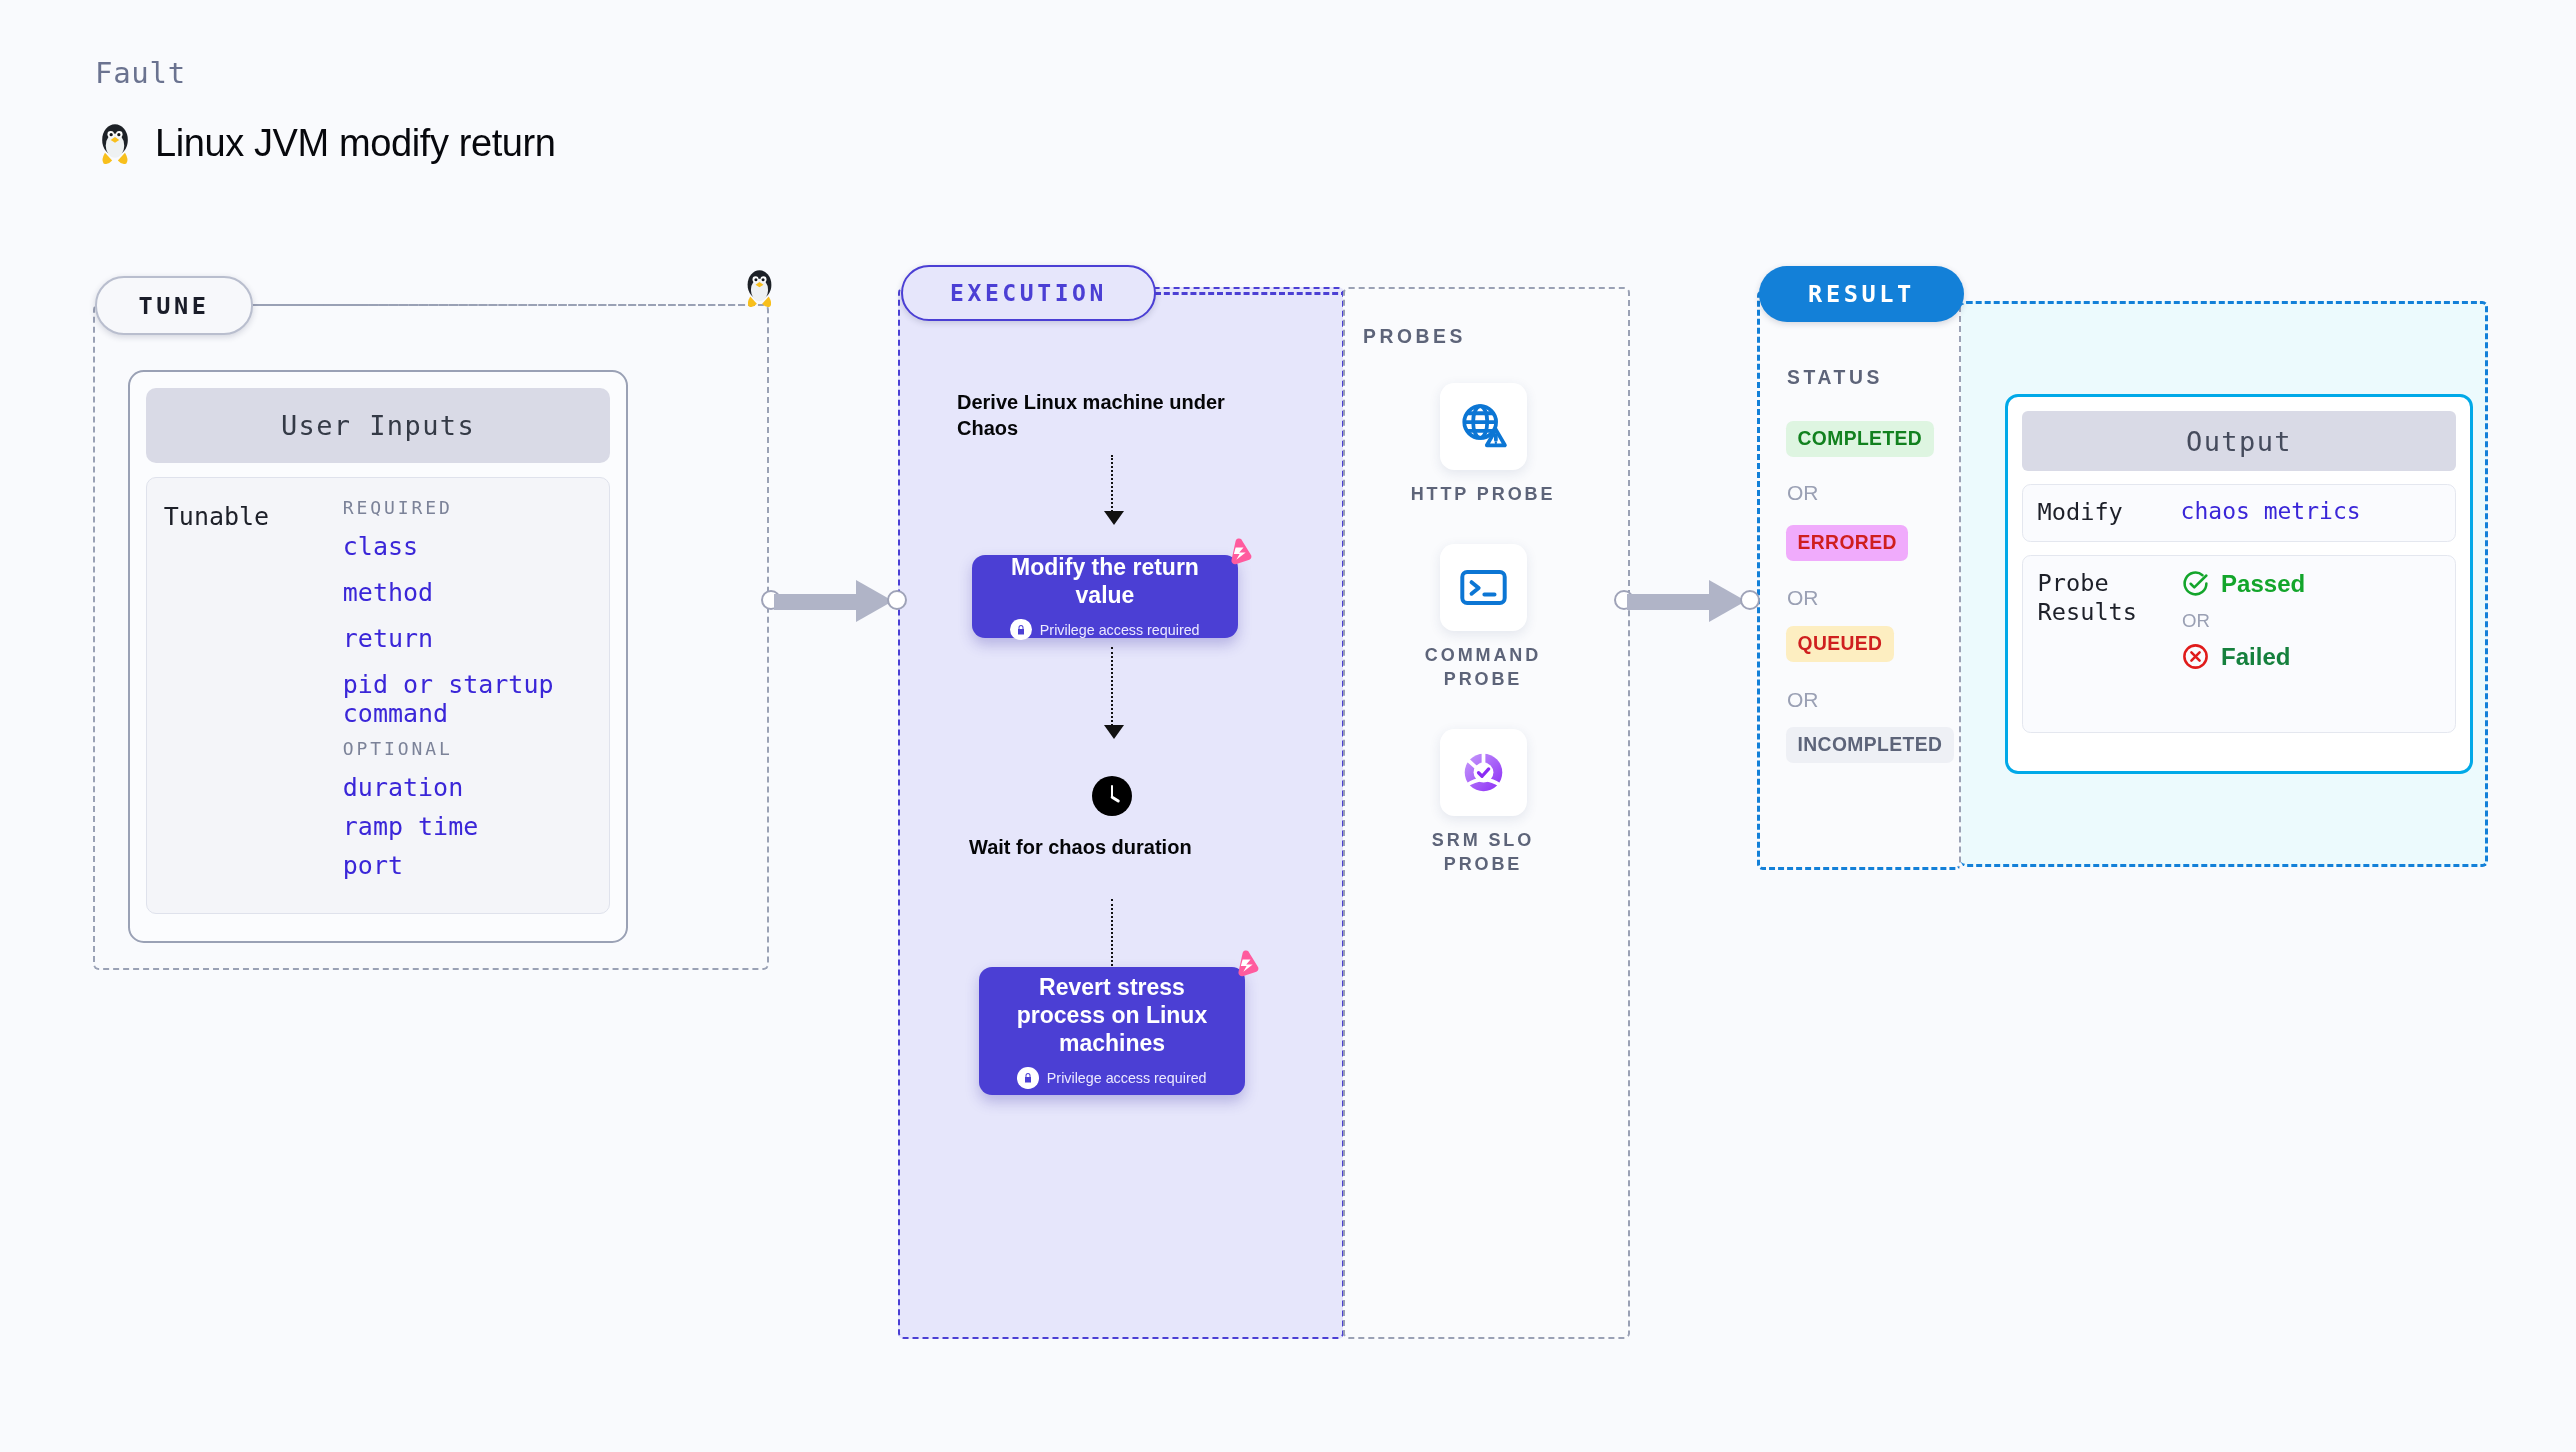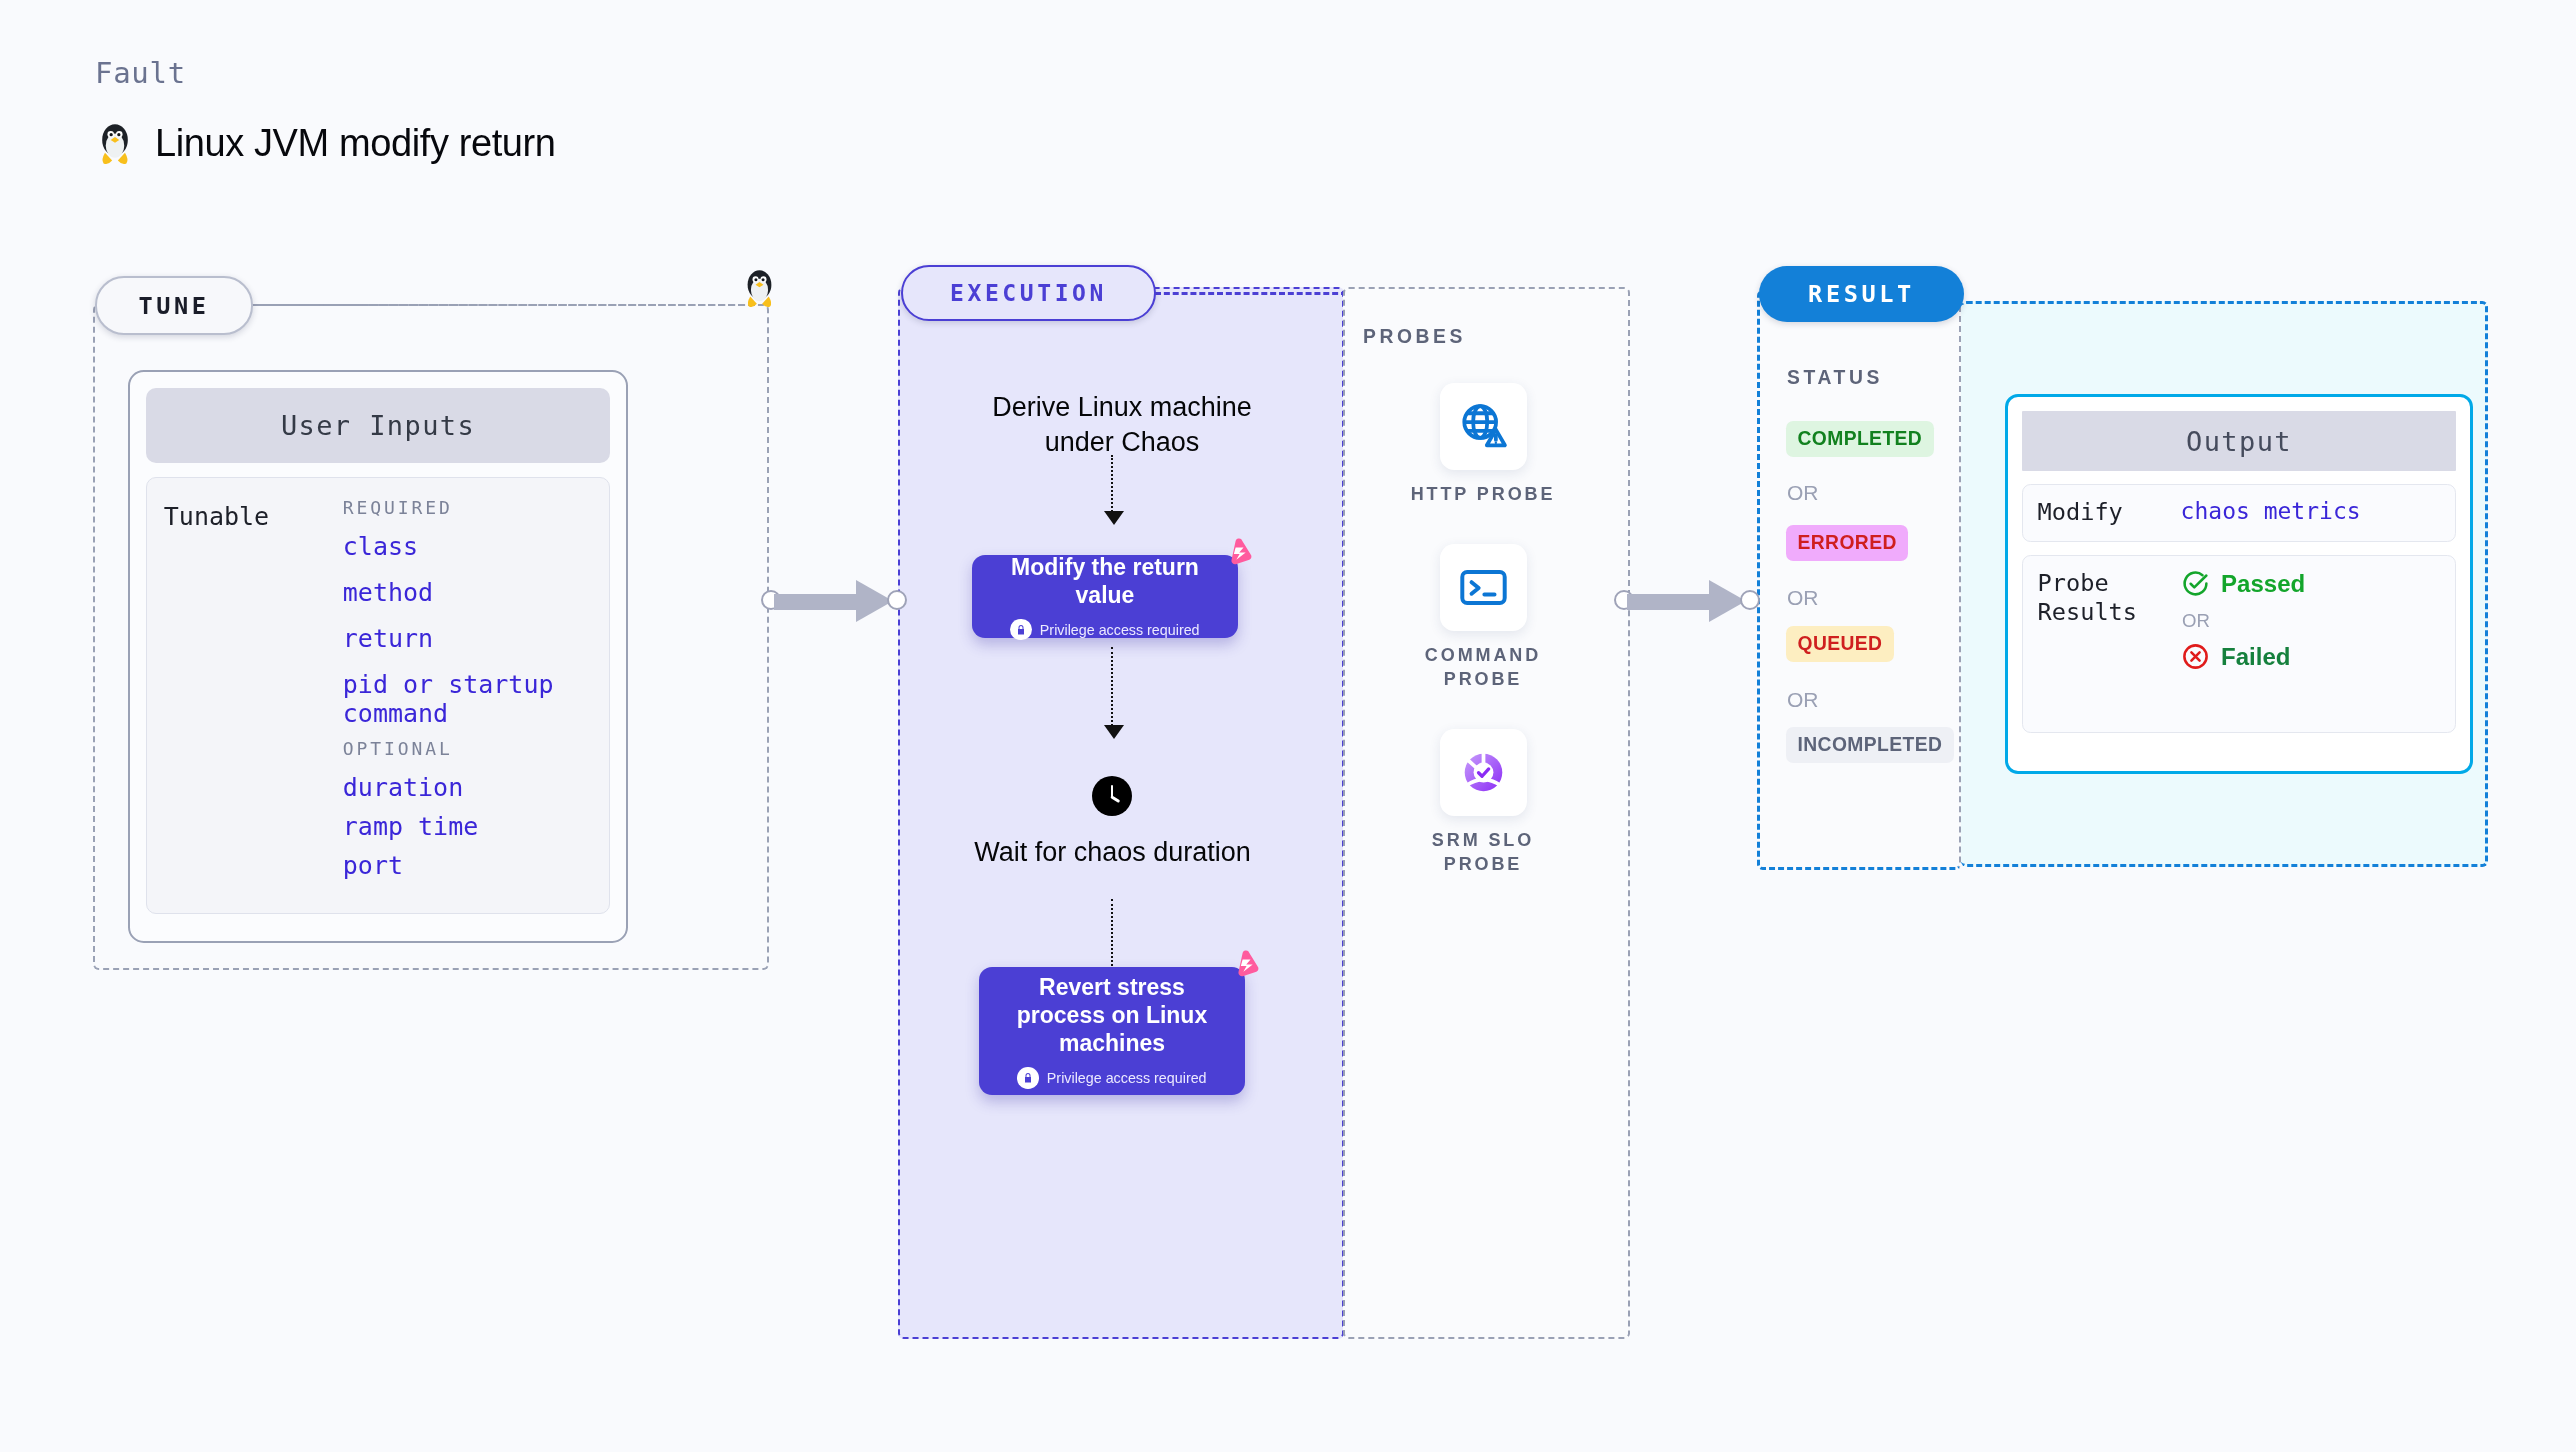--- a/index.html
+++ b/index.html
@@ -81,21 +81,21 @@
     border-left: 37px solid #b0b4c7;
   }
 
   
   #exec-box { left: 898px; top: 287px; width: 446px; height: 1052px;
     border: 2.9px dashed #4b3fd4; background: #e6e6fb; }
   #exec-pill { left: 901px; top: 265px; width: 255px; height: 56px;
     background: #e6e6fb; border: 2.9px solid #4b3fd4; color: #4b3fd4; font-size: 23px; }
 
   .flow-title {
-    position: absolute; text-align: center; font-size: 27px; font-weight: normal;
+    position: absolute; font-size: 20px; font-weight: bold;
     color: #050608; line-height: 1.28;
   }
   .flow-arrow {
     position: absolute; width: 2.9px; border-left: 2.9px dotted #111; 
   }
   .flow-arrow::after {
     content: ""; position: absolute; left: -8.6px; bottom: -13px;
     border-left: 10px solid transparent; border-right: 10px solid transparent;
     border-top: 14.3px solid #111;
   }
@@ -159,21 +159,21 @@
   .or-text { position: absolute; font-size: 21px; color: #9aa0b4; }
 
   
   #output-region { left: 1961px; top: 301px; width: 527px; height: 566px;
     border: 3.6px dashed #1380d8; border-left: none; background: #ecfafd; }
   #output-card {
     position: absolute; left: 2005px; top: 394px; width: 468px; height: 380px;
     background: #fff; border: 3.6px solid #00a9e8; border-radius: 13px; padding: 14.3px;
   }
   #output-header {
-    height: 60px; background: #d9dae6; border-radius: 1px;
+    height: 60px; background: #d9dae6; border-radius: 6px;
     display: flex; align-items: center; justify-content: center;
     font-family: "DejaVu Sans Mono", monospace; font-size: 27px; color: #454b5c; letter-spacing: 1.4px;
   }
   .out-row {
     margin-top: 13px; background: #fafbfe; border: 1.4px solid #e4e7ef;
     border-radius: 8.6px; display: flex; padding: 13px 14.3px;
   }
   .out-key {
     font-family: "DejaVu Sans Mono", monospace; font-size: 23.6px; color: #1d2029;
     width: 143px; flex: none; line-height: 1.25;

